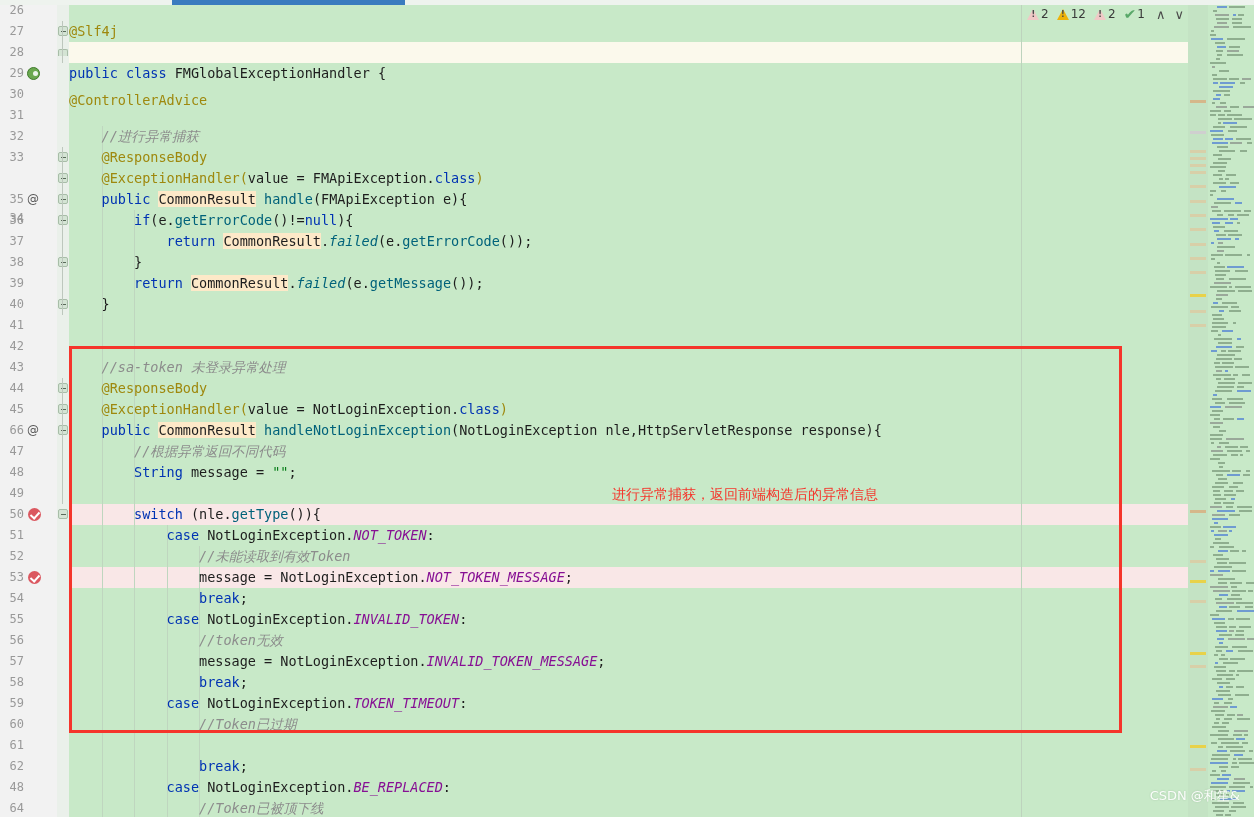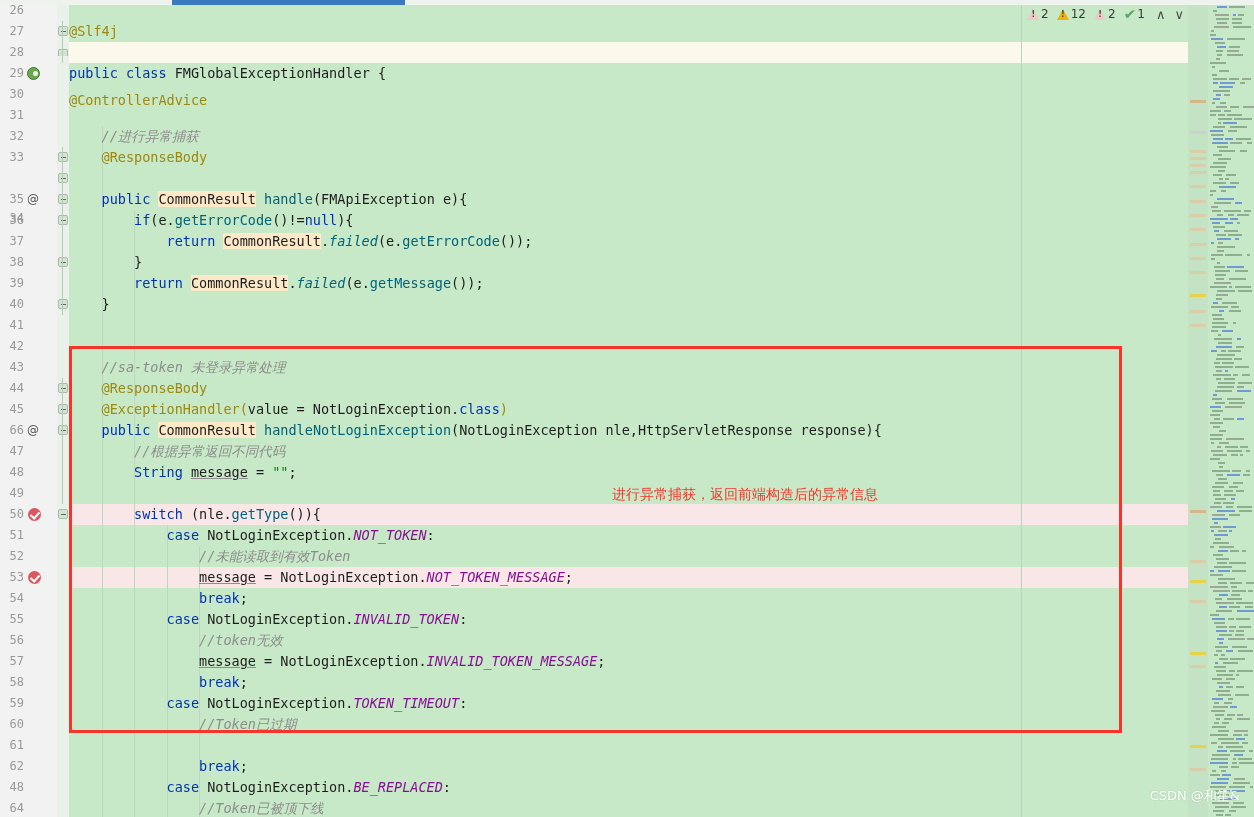--- a/index.html
+++ b/index.html
@@ -155,21 +155,21 @@
 
   
   .kw      { color: #0033b3; }
   .anno    { color: #9e880d; }
   .cmt     { color: #8c8c8c; font-style: italic; }
   .str     { color: #067d17; }
   .cnst    { color: #871094; font-style: italic; }
   .mth     { color: #00627a; }
   .ital    { font-style: italic; }
   .hl      { background: #fde9c8; }
-  .undl    { text-decoration: underline; text-decoration-color: #8c8c8c; }
+  .undl    { text-decoration-color: #8c8c8c; }
 
   
   .redbox {
     position: absolute;
     border: 3px solid #f5352b;
     z-index: 20;
     pointer-events: none;
   }
   .redlabel {
     position: absolute;
@@ -447,20 +447,21 @@
       <div class="foldline" style="top: 147px; height: 168px;"></div>
       <div class="foldline" style="top: 378px; height: 126px;"></div>
     </div>
 
   <div class="codearea" id="code-layer">
       <div class="code-line" style="top: 21px; left: 0px;"><span class="anno">@Slf4j</span></div>
       <div class="code-line" style="top: 54px; left: 0px; margin-top: 36px;"><span class="anno">@ControllerAdvice</span></div>
       <div class="code-line" style="top: 63px; left: 0px;"><span class="kw">public</span> <span class="kw">class</span> FMGlobalExceptionHandler {</div>
       <div class="code-line" style="top: 126px; left: 32.5px;"><span class="cmt">//进行异常捕获</span></div>
       <div class="code-line" style="top: 147px; left: 32.5px;"><span class="anno">@ResponseBody</span></div>
+      <div class="code-line" style="top: 168px; left: 32.5px;"><span class="anno">@ExceptionHandler</span><span class="anno">(</span>value = FMApiException.<span class="kw">class</span><span class="anno">)</span></div>
       <div class="code-line" style="top: 189px; left: 32.5px;"><span class="kw">public</span> <span class="hl">CommonResult</span> <span class="mth">handle</span>(FMApiException e){</div>
       <div class="code-line" style="top: 210px; left: 65px;"><span class="kw">if</span>(e.<span class="mth">getErrorCode</span>()!=<span class="kw">null</span>){</div>
       <div class="code-line" style="top: 231px; left: 97.5px;"><span class="kw">return</span> <span class="hl">CommonResult</span>.<span class="mth ital">failed</span>(e.<span class="mth">getErrorCode</span>());</div>
       <div class="code-line" style="top: 252px; left: 65px;">}</div>
       <div class="code-line" style="top: 273px; left: 65px;"><span class="kw">return</span> <span class="hl">CommonResult</span>.<span class="mth ital">failed</span>(e.<span class="mth">getMessage</span>());</div>
       <div class="code-line" style="top: 294px; left: 32.5px;">}</div>
       <div class="code-line" style="top: 357px; left: 32.5px;"><span class="cmt">//sa-token 未登录异常处理</span></div>
       <div class="code-line" style="top: 378px; left: 32.5px;"><span class="anno">@ResponseBody</span></div>
       <div class="code-line" style="top: 399px; left: 32.5px;"><span class="anno">@ExceptionHandler</span><span class="anno">(</span>value = NotLoginException.<span class="kw">class</span><span class="anno">)</span></div>
       <div class="code-line" style="top: 420px; left: 32.5px;"><span class="kw">public</span> <span class="hl">CommonResult</span> <span class="mth">handleNotLoginException</span>(NotLoginException nle,HttpServletResponse response){</div>

